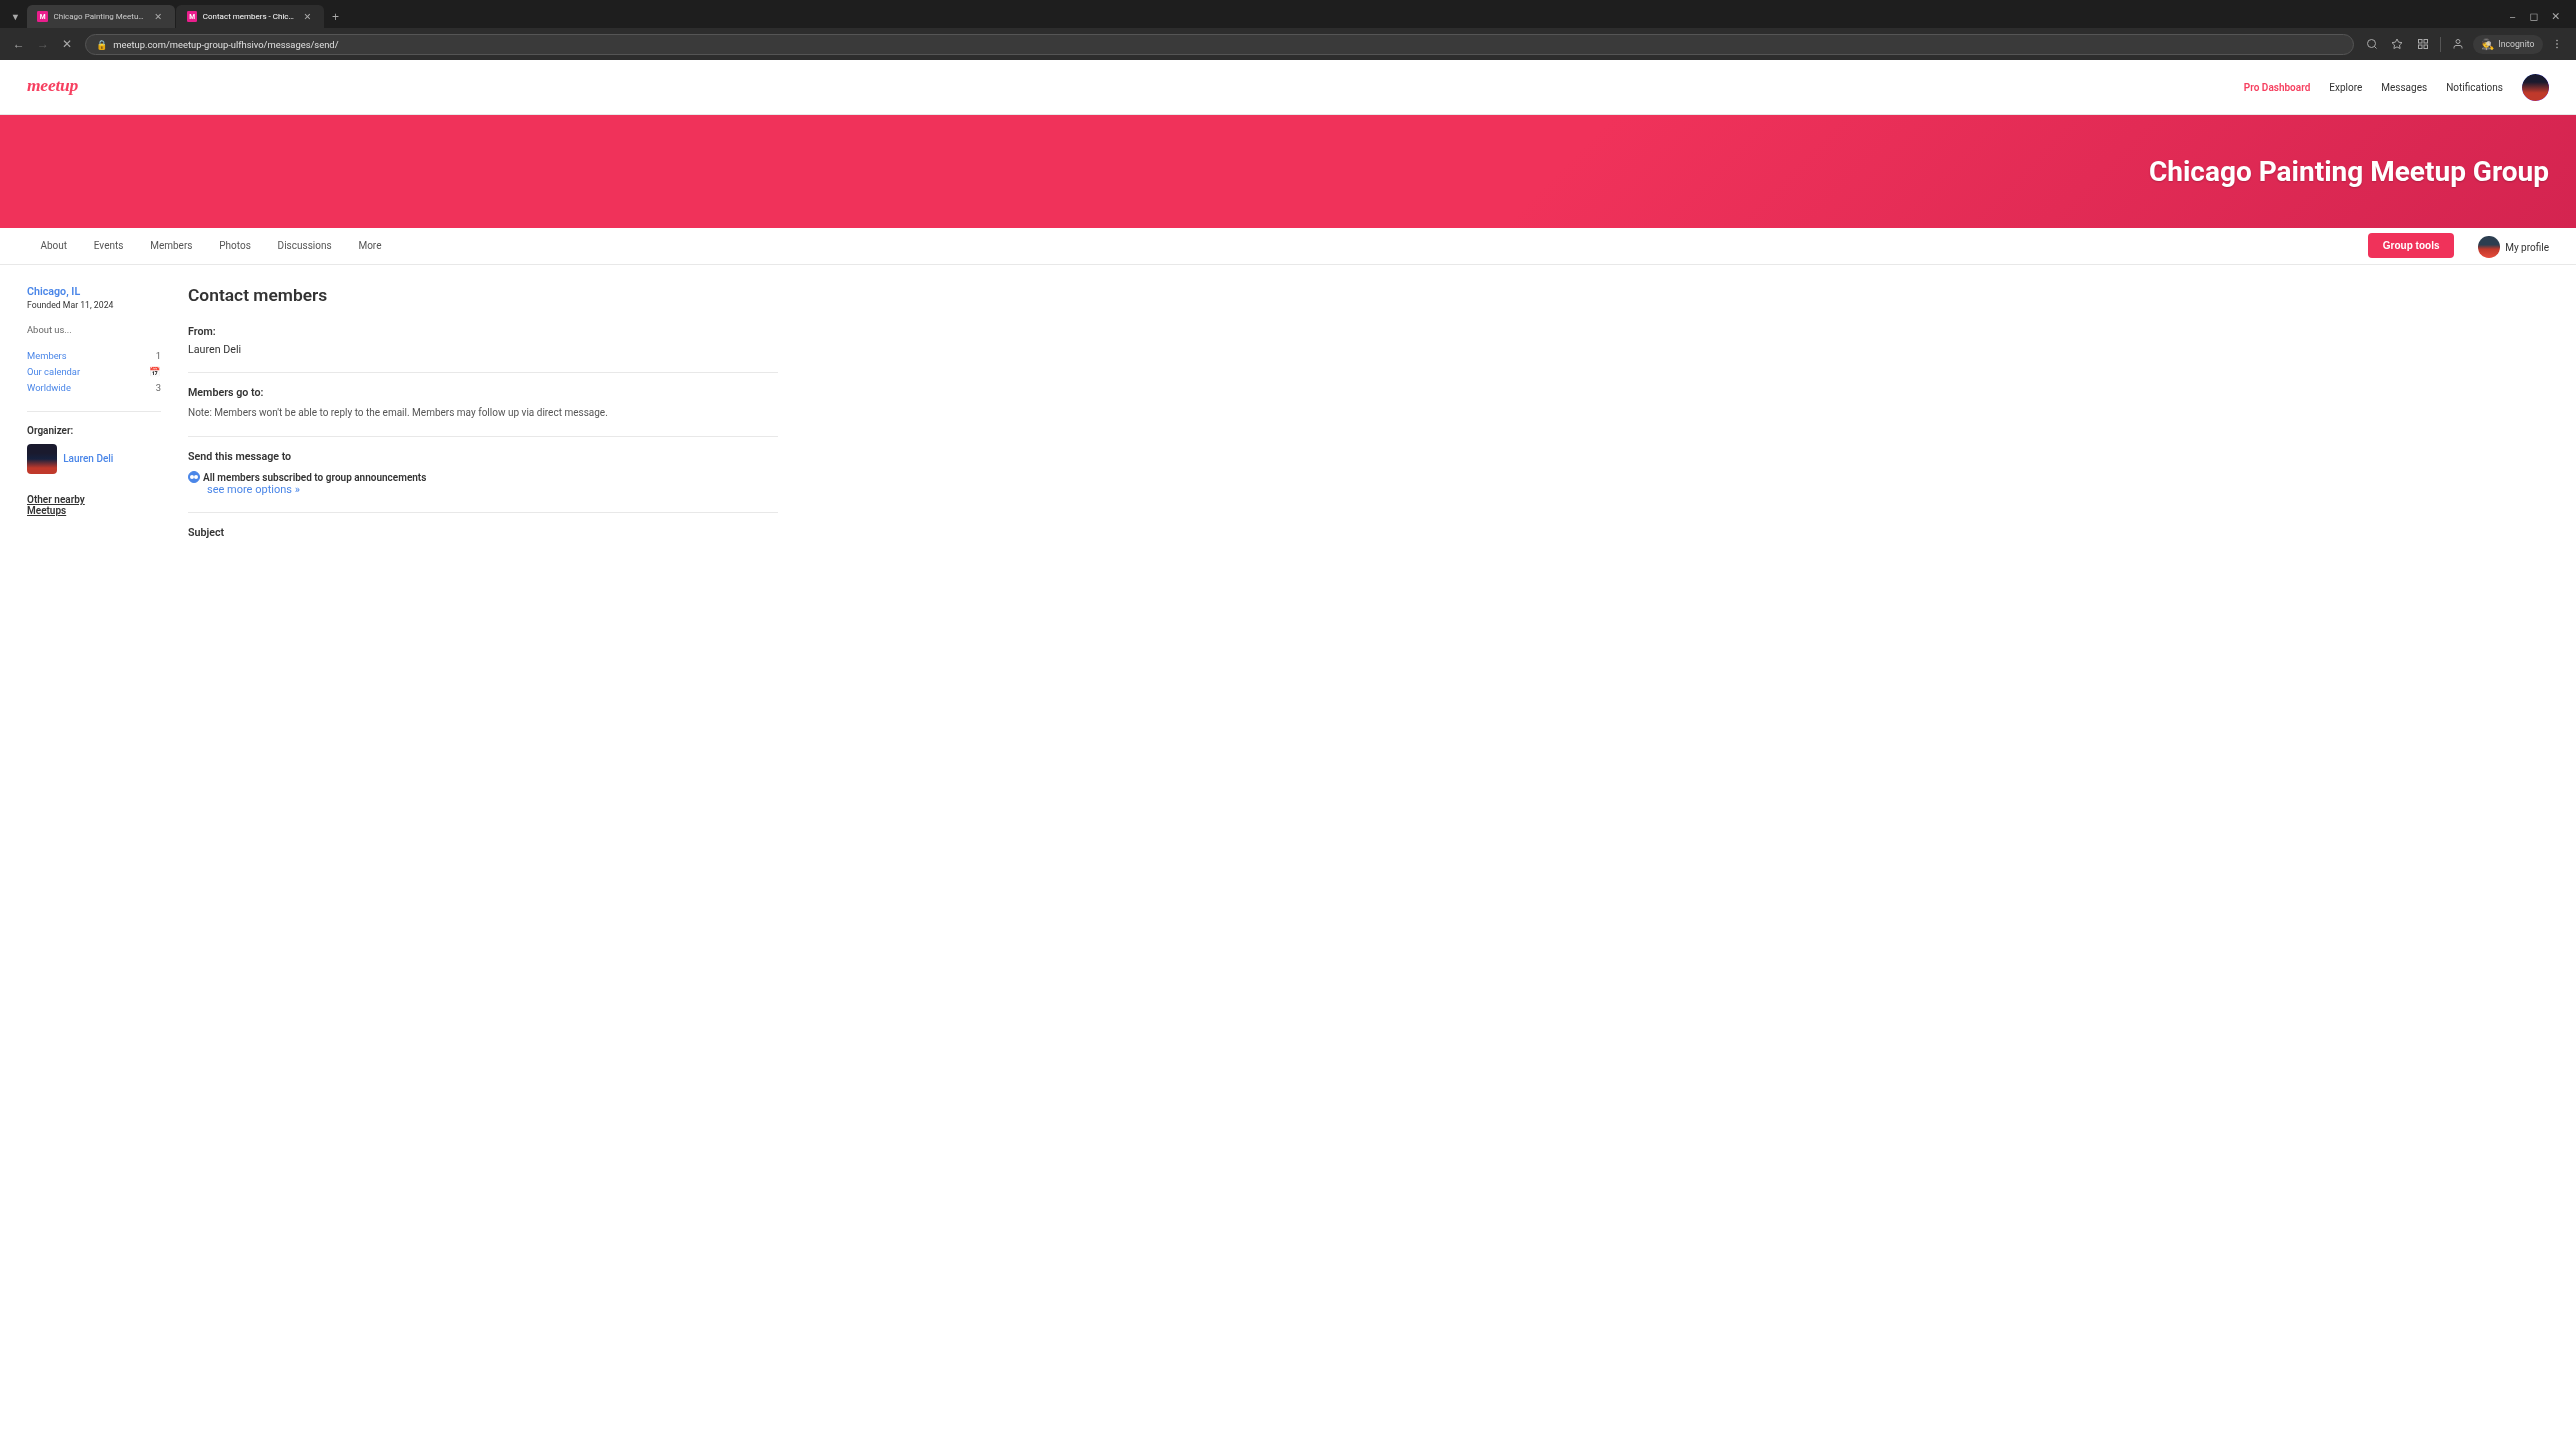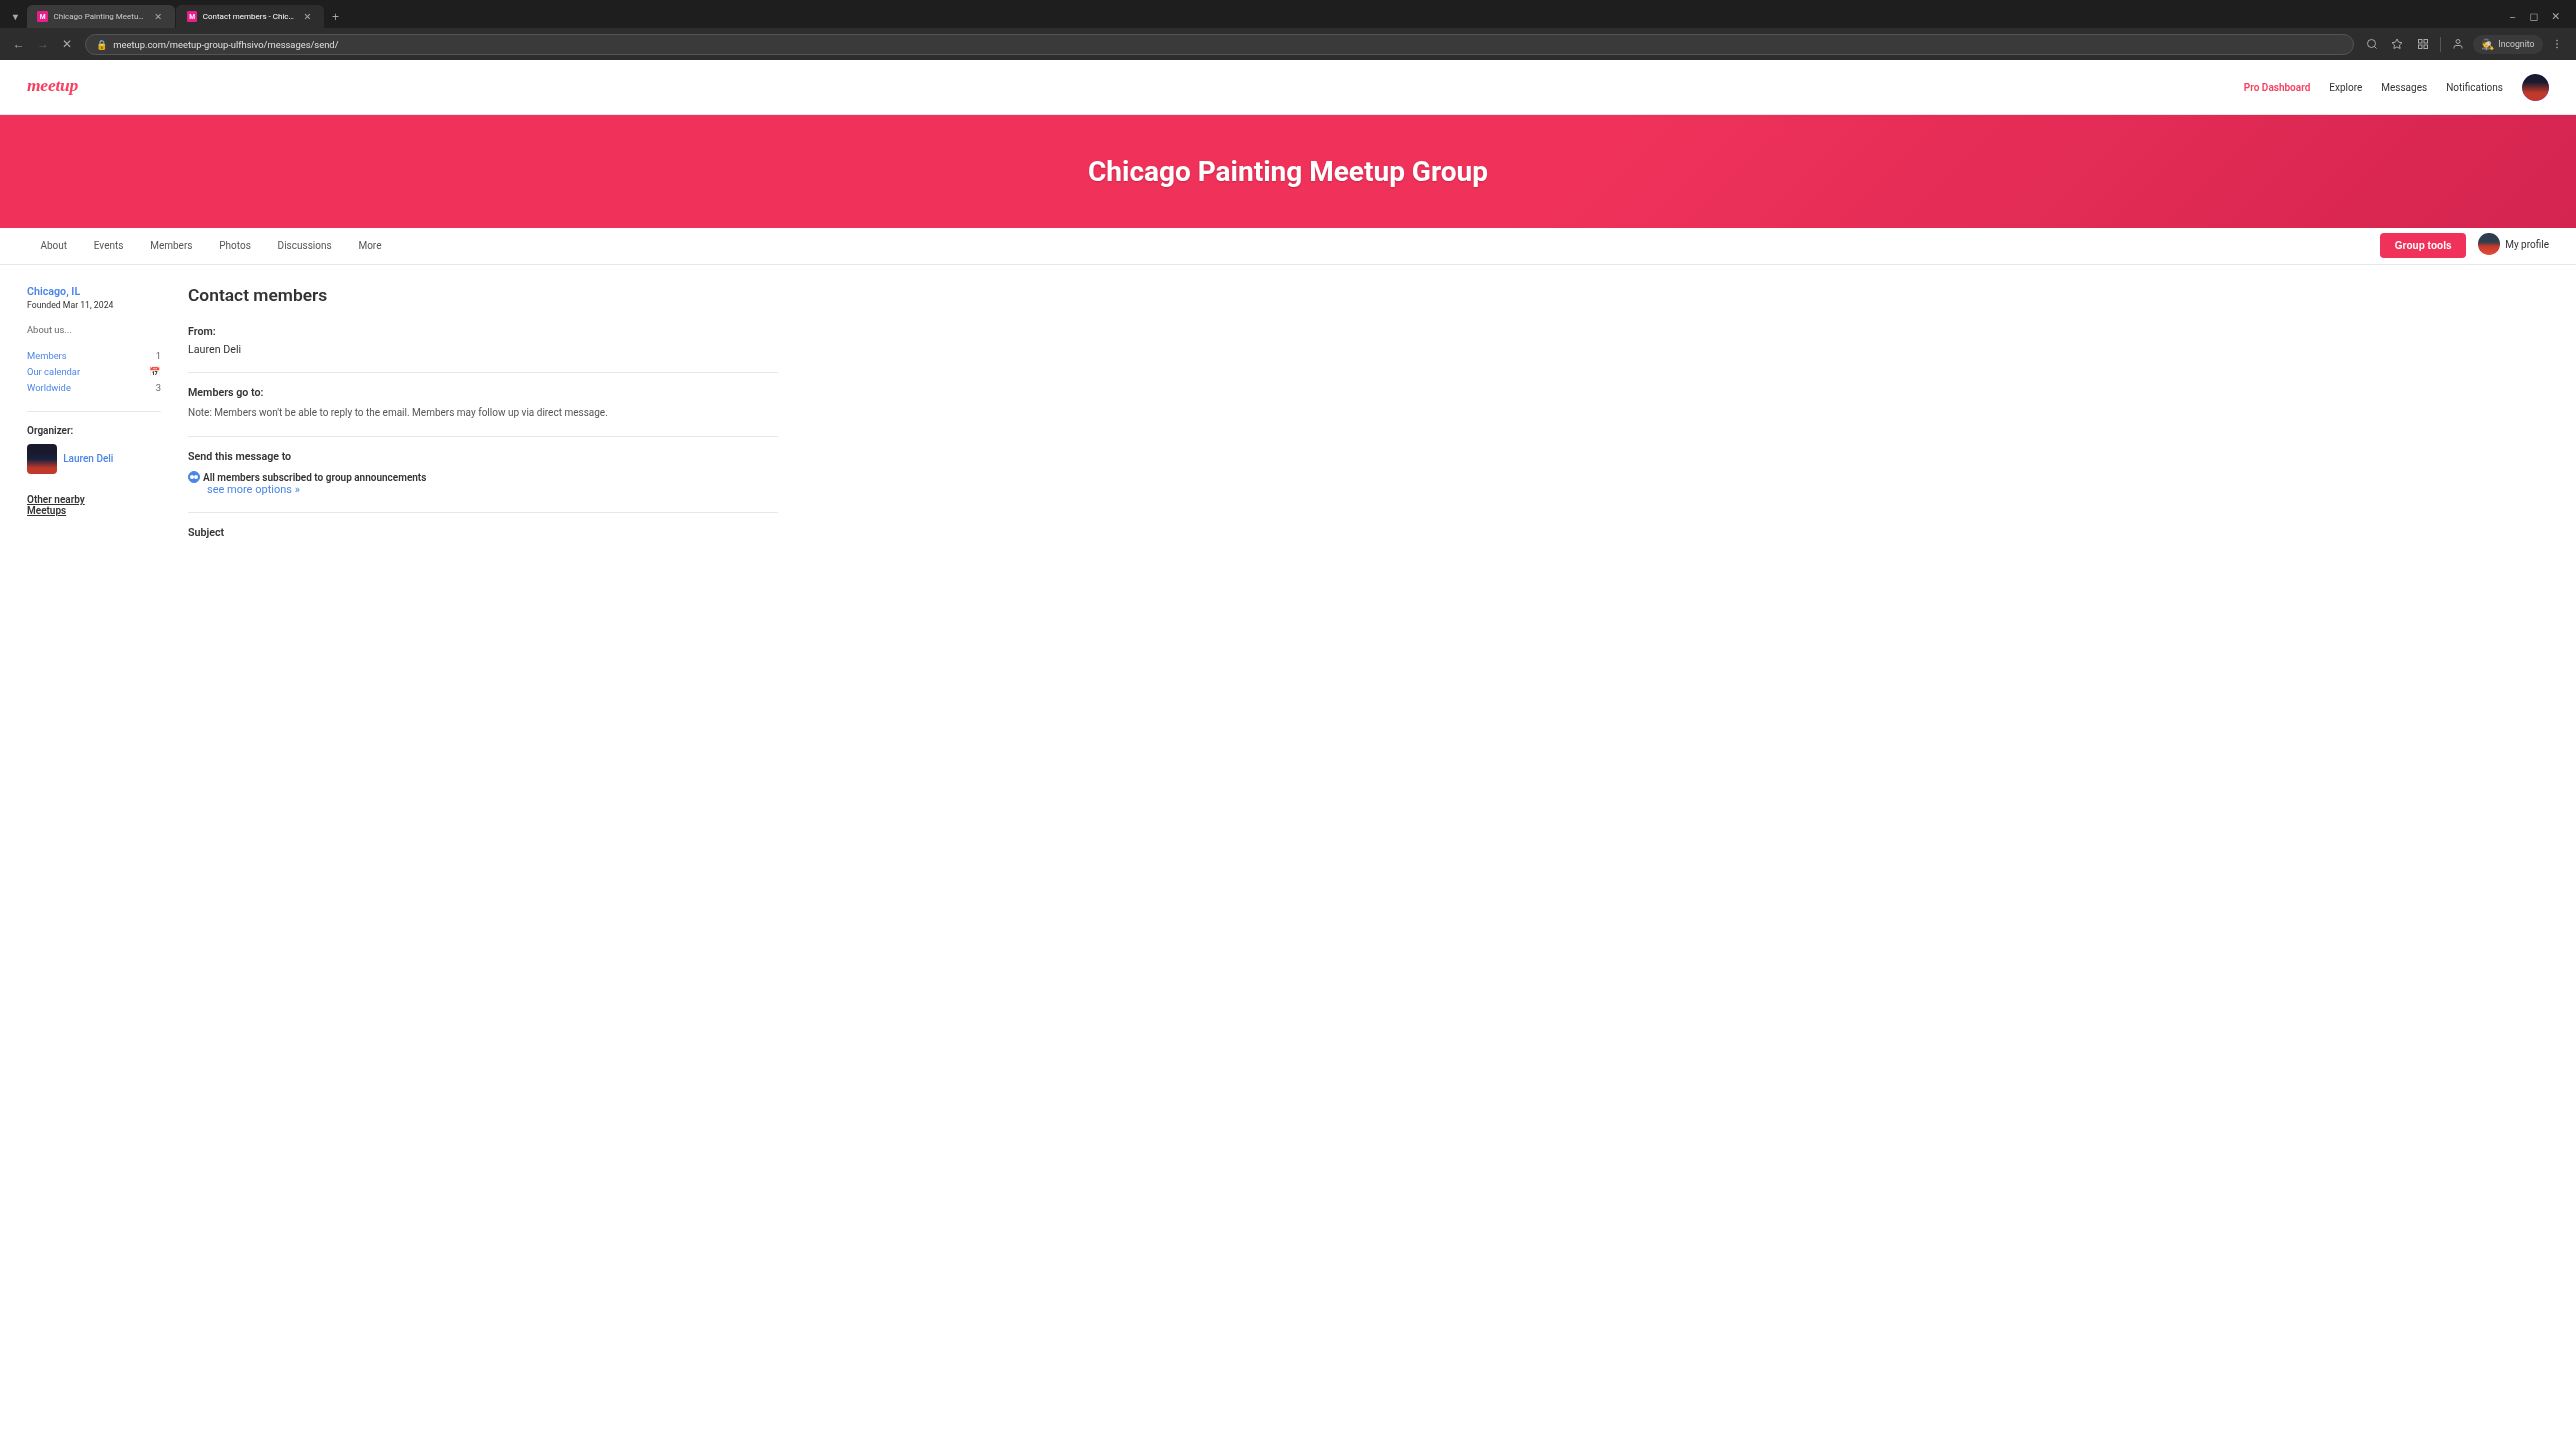--- a/index.html
+++ b/index.html
@@ -189,21 +189,21 @@
       display: flex; align-items: center; justify-content: center;
       color: white; font-size: 9.4px; font-weight: bold;
     }
 
     
     .group-banner {
       background: linear-gradient(135deg, #f0325a 0%, #f0325a 60%, #d42450 100%);
       padding: 40px 27px;
       display: flex;
       align-items: center;
-      justify-content: center;
+      justify-content: flex-end;
       min-height: 107px;
     }
     .group-banner-title {
       color: #fff;
       font-size: 28px;
       font-weight: 700;
       text-align: center;
       text-shadow: 0 0.7px 2px rgba(0,0,0,0.2);
     }
 
@@ -225,22 +225,22 @@
       padding: 12px 13.4px;
       color: #555;
       font-size: 10px;
       cursor: pointer;
       text-decoration: none;
       border-bottom: 2px solid transparent;
       margin-bottom: -1.3px;
     }
     .group-nav-right {
       display: flex;
-      align-items: flex-start;
-      gap: 12px;
+      align-items: flex-end;
+      gap: 24px;
     }
     .group-tools-btn {
       background: #f0325a;
       color: #fff;
       border: none;
       padding: 6.7px 14.8px;
       border-radius: 4px;
       font-size: 10px;
       font-weight: 600;
       cursor: pointer;

